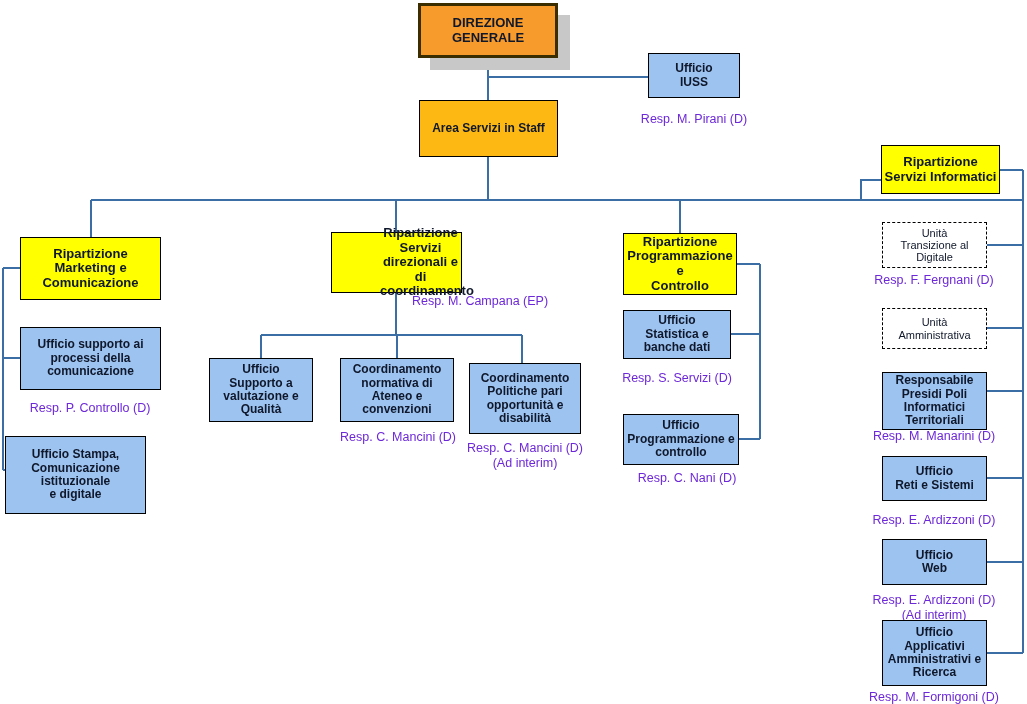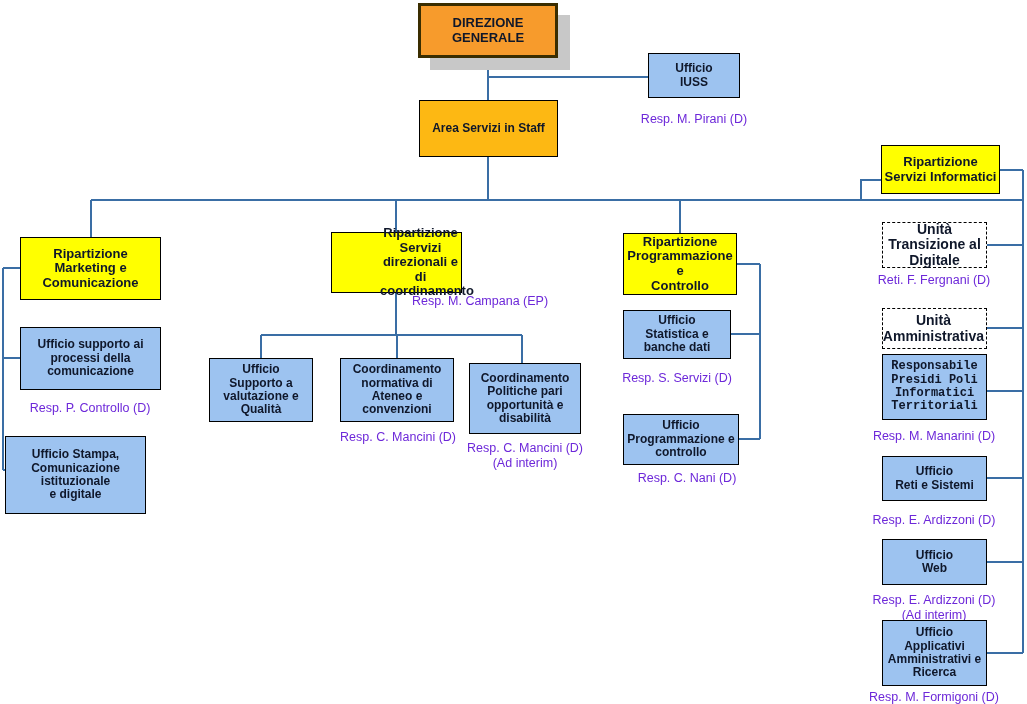--- a/index.html
+++ b/index.html
@@ -45,22 +45,22 @@
     font-size:13px;
   }
   .n-blue{
     background:#9DC3F0;
     border:1px solid #000000;
     font-size:12px;
   }
   .n-dashed{
     background:#FFFFFF;
     border:1px dashed #000000;
-    font-size:14px;
-    font-weight:bold;
+    font-size:11px;
+    font-weight:normal;
     justify-content:flex-end;
   }
   .caption{
     position:absolute;
     color:#6d28d9;
     font-size:12.5px;
     font-weight:normal;
     line-height:1.16;
     text-align:center;
     white-space:pre-line;
@@ -139,21 +139,21 @@
       </div>
       <div class="node n-blue" style="left: 209px; top: 358px; width: 104px; height: 64px; z-index: 2;">
         <span>Ufficio<br>Supporto a<br>valutazione e<br>Qualità</span>
       </div>
       <div class="node n-blue" style="left: 340px; top: 358px; width: 114px; height: 64px; z-index: 2;">
         <span>Coordinamento<br>normativa di<br>Ateneo e<br>convenzioni</span>
       </div>
       <div class="node n-blue" style="left: 469px; top: 363px; width: 112px; height: 71px; z-index: 2;">
         <span>Coordinamento<br>Politiche pari<br>opportunità e<br>disabilità</span>
       </div>
-      <div class="node n-blue" style="left: 882px; top: 354px; width: 105px; height: 66px; z-index: 2; font-family: Liberation Mono, monospace;">
+      <div class="node n-blue" style="left: 882px; top: 372px; width: 105px; height: 58px; z-index: 2;">
         <span>Responsabile<br>Presidi Poli<br>Informatici<br>Territoriali</span>
       </div>
       <div class="node n-blue" style="left: 623px; top: 414px; width: 116px; height: 51px; z-index: 2;">
         <span>Ufficio<br>Programmazione e<br>controllo</span>
       </div>
       <div class="node n-blue" style="left: 5px; top: 436px; width: 141px; height: 78px; z-index: 2;">
         <span>Ufficio Stampa,<br>Comunicazione<br>istituzionale<br>e digitale</span>
       </div>
       <div class="node n-blue" style="left: 882px; top: 456px; width: 105px; height: 45px; z-index: 2;">
         <span>Ufficio<br>Reti e Sistemi</span>
@@ -161,21 +161,21 @@
       <div class="node n-blue" style="left: 882px; top: 539px; width: 105px; height: 46px; z-index: 2;">
         <span>Ufficio<br>Web</span>
       </div>
       <div class="node n-blue" style="left: 882px; top: 620px; width: 105px; height: 66px; z-index: 2;">
         <span>Ufficio<br>Applicativi<br>Amministrativi e<br>Ricerca</span>
       </div>
     </div>
   <div id="captions-layer">
       <div class="caption" style="left: 612px; top: 112px; width: 164px;">Resp. M. Pirani (D)</div>
       <div class="caption" style="left: 388px; top: 294px; width: 184px;">Resp. M. Campana (EP)</div>
-      <div class="caption" style="left: 852px; top: 273px; width: 164px;">Reti. F. Fergnani (D)</div>
+      <div class="caption" style="left: 852px; top: 273px; width: 164px;">Resp. F. Fergnani (D)</div>
       <div class="caption" style="left: 8px; top: 401px; width: 164px;">Resp. P. Controllo (D)</div>
       <div class="caption" style="left: 595px; top: 371px; width: 164px;">Resp. S. Servizi (D)</div>
       <div class="caption" style="left: 852px; top: 429px; width: 164px;">Resp. M. Manarini (D)</div>
       <div class="caption" style="left: 316px; top: 430px; width: 164px;">Resp. C. Mancini (D)</div>
       <div class="caption" style="left: 443px; top: 441px; width: 164px;">Resp. C. Mancini (D)
 (Ad interim)</div>
       <div class="caption" style="left: 605px; top: 471px; width: 164px;">Resp. C. Nani (D)</div>
       <div class="caption" style="left: 852px; top: 513px; width: 164px;">Resp. E. Ardizzoni (D)</div>
       <div class="caption" style="left: 8px; top: 488px; width: 164px;">Resp. I. Fazi (D)</div>
       <div class="caption" style="left: 852px; top: 593px; width: 164px;">Resp. E. Ardizzoni (D)

